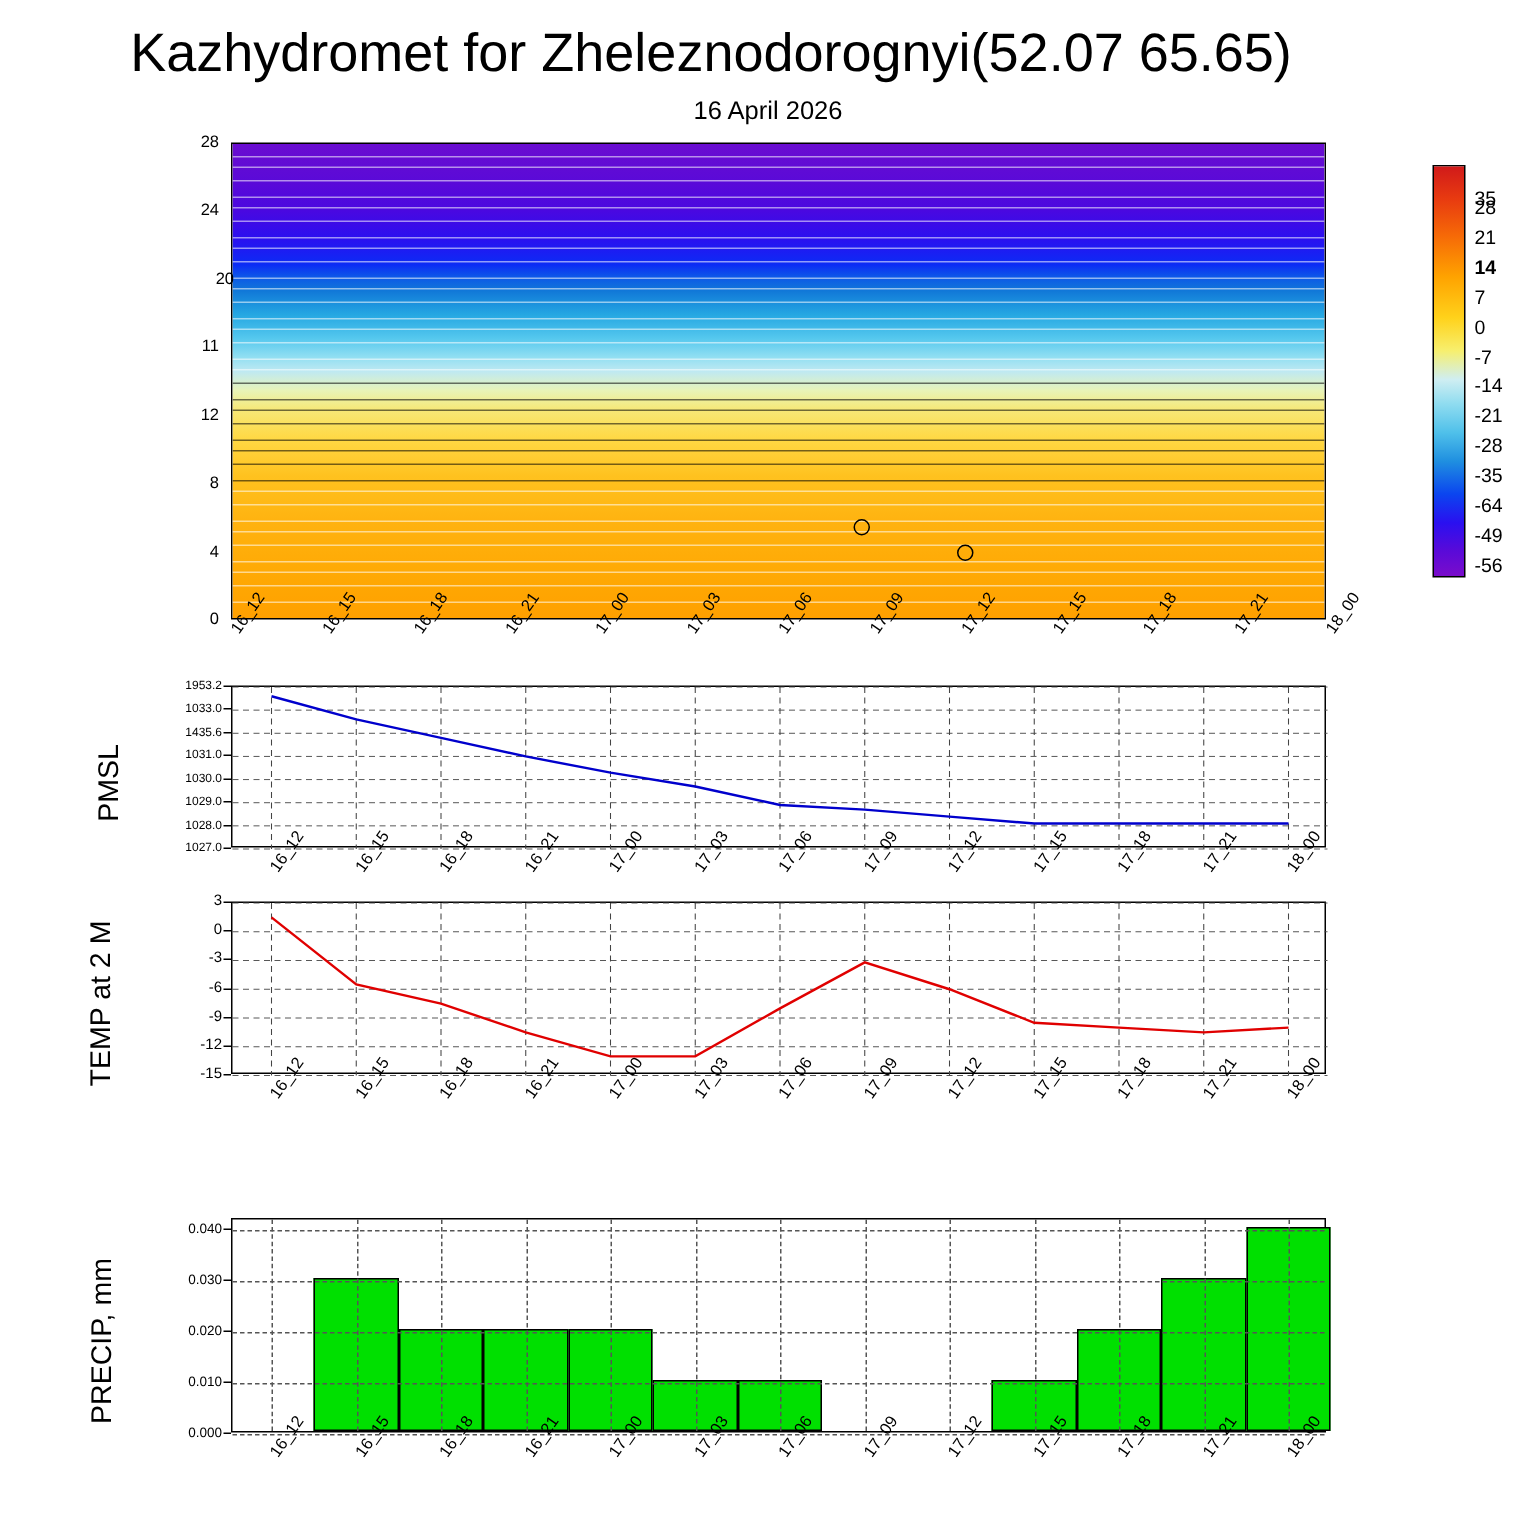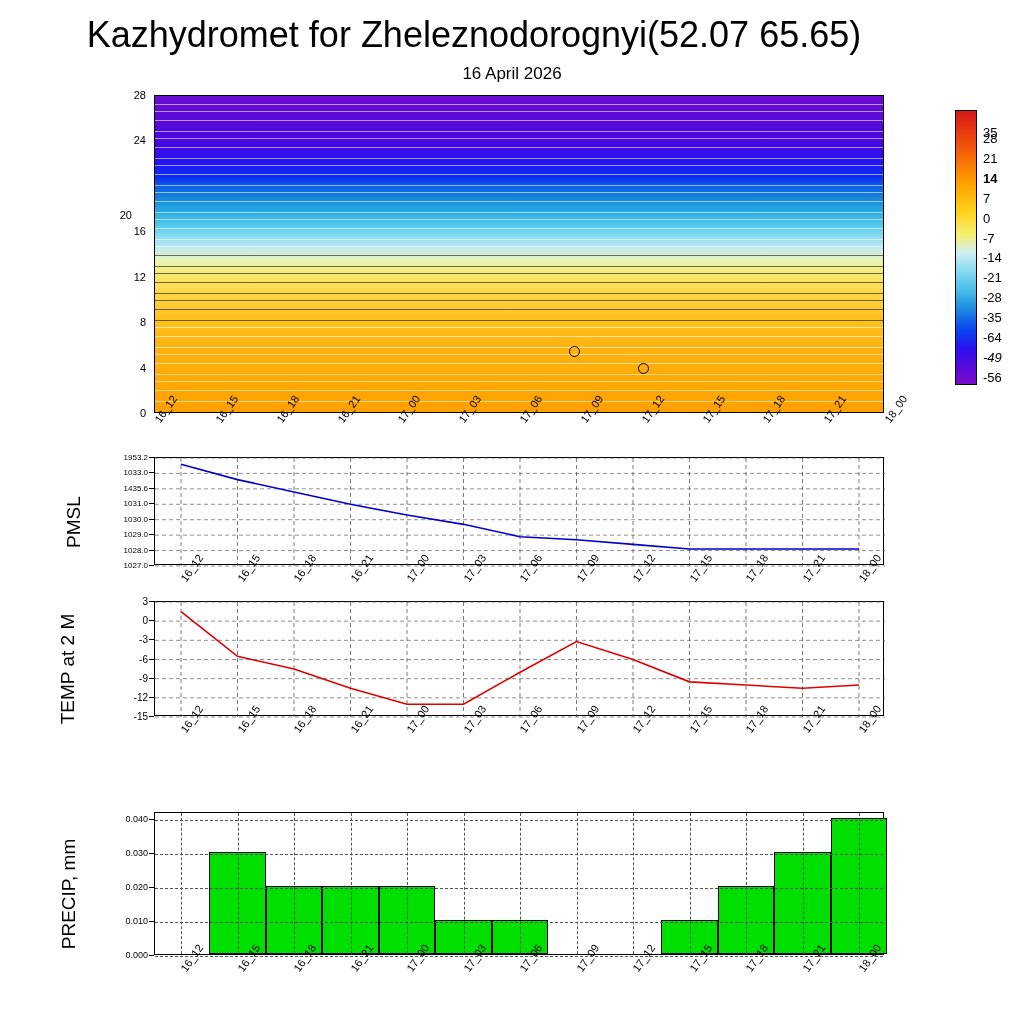--- a/index.html
+++ b/index.html
@@ -1086,22 +1086,22 @@
       </div>
       <div style="position: absolute; left: 414px; top: 250px; width: 9px; height: 9px; border: 1px solid rgb(0, 0, 0); border-radius: 50%;"></div>
       <div style="position: absolute; left: 483px; top: 267px; width: 9px; height: 9px; border: 1px solid rgb(0, 0, 0); border-radius: 50%;"></div>
     </div>
 </div>
 <div id="xsec-yticks">
     <div style="position: absolute; left: 146px; top: 413px; transform: translate(-100%, -50%); font-size: 11px;">0</div>
     <div style="position: absolute; left: 146px; top: 367.571px; transform: translate(-100%, -50%); font-size: 11px;">4</div>
     <div style="position: absolute; left: 146px; top: 322.143px; transform: translate(-100%, -50%); font-size: 11px;">8</div>
     <div style="position: absolute; left: 146px; top: 276.714px; transform: translate(-100%, -50%); font-size: 11px;">12</div>
-    <div style="position: absolute; left: 146px; top: 231.286px; transform: translate(-100%, -50%); font-size: 11px;">16</div>
-    <div style="position: absolute; left: 132px; top: 185.857px; transform: translate(-100%, -50%); font-size: 11px; margin-top: 29px;">20</div>
+    <div style="position: absolute; left: 146px; top: 231.286px; transform: translate(-100%, -50%); font-size: 11px;">11</div>
+    <div style="position: absolute; left: 156px; top: 185.857px; transform: translate(-100%, -50%); font-size: 11px;">20</div>
     <div style="position: absolute; left: 146px; top: 140.429px; transform: translate(-100%, -50%); font-size: 11px;">24</div>
     <div style="position: absolute; left: 146px; top: 95px; transform: translate(-100%, -50%); font-size: 11px;">28</div>
   </div>
 <div id="xsec-xticks">
     <div class="xlab" style="left: 152px; top: 418px; font-size: 11px;">16_12</div>
     <div class="xlab" style="left: 212.833px; top: 418px; font-size: 11px;">16_15</div>
     <div class="xlab" style="left: 273.667px; top: 418px; font-size: 11px;">16_18</div>
     <div class="xlab" style="left: 334.5px; top: 418px; font-size: 11px;">16_21</div>
     <div class="xlab" style="left: 395.333px; top: 418px; font-size: 11px;">17_00</div>
     <div class="xlab" style="left: 456.167px; top: 418px; font-size: 11px;">17_03</div>
@@ -1123,21 +1123,21 @@
     <div style="position: absolute; left: 983px; top: 157.846px; transform: translateY(-50%); font-size: 13px;">21</div>
     <div style="position: absolute; left: 983px; top: 177.769px; transform: translateY(-50%); font-size: 13px; font-weight: bold;">14</div>
     <div style="position: absolute; left: 983px; top: 197.692px; transform: translateY(-50%); font-size: 13px;">7</div>
     <div style="position: absolute; left: 983px; top: 217.615px; transform: translateY(-50%); font-size: 13px;">0</div>
     <div style="position: absolute; left: 983px; top: 237.538px; transform: translateY(-50%); font-size: 13px;">-7</div>
     <div style="position: absolute; left: 983px; top: 257.462px; transform: translateY(-50%); font-size: 13px;">-14</div>
     <div style="position: absolute; left: 983px; top: 277.385px; transform: translateY(-50%); font-size: 13px;">-21</div>
     <div style="position: absolute; left: 983px; top: 297.308px; transform: translateY(-50%); font-size: 13px;">-28</div>
     <div style="position: absolute; left: 983px; top: 317.231px; transform: translateY(-50%); font-size: 13px;">-35</div>
     <div style="position: absolute; left: 983px; top: 337.154px; transform: translateY(-50%); font-size: 13px;">-64</div>
-    <div style="position: absolute; left: 983px; top: 357.077px; transform: translateY(-50%); font-size: 13px; font-style: italic;">-49</div>
+    <div style="position: absolute; left: 983px; top: 357.077px; transform: translateY(-50%); font-size: 13px;">-49</div>
     <div style="position: absolute; left: 983px; top: 377px; transform: translateY(-50%); font-size: 13px;">-56</div>
   </div>
 
 <div class="frame" id="pmsl">
   <svg id="pmsl-svg" width="730" height="108">
       <line x1="26" x2="26" y1="0" y2="108" stroke="#444" stroke-width="0.7" stroke-dasharray="4 3"></line>
       <line x1="82.5" x2="82.5" y1="0" y2="108" stroke="#444" stroke-width="0.7" stroke-dasharray="4 3"></line>
       <line x1="139" x2="139" y1="0" y2="108" stroke="#444" stroke-width="0.7" stroke-dasharray="4 3"></line>
       <line x1="195.5" x2="195.5" y1="0" y2="108" stroke="#444" stroke-width="0.7" stroke-dasharray="4 3"></line>
       <line x1="252" x2="252" y1="0" y2="108" stroke="#444" stroke-width="0.7" stroke-dasharray="4 3"></line>

